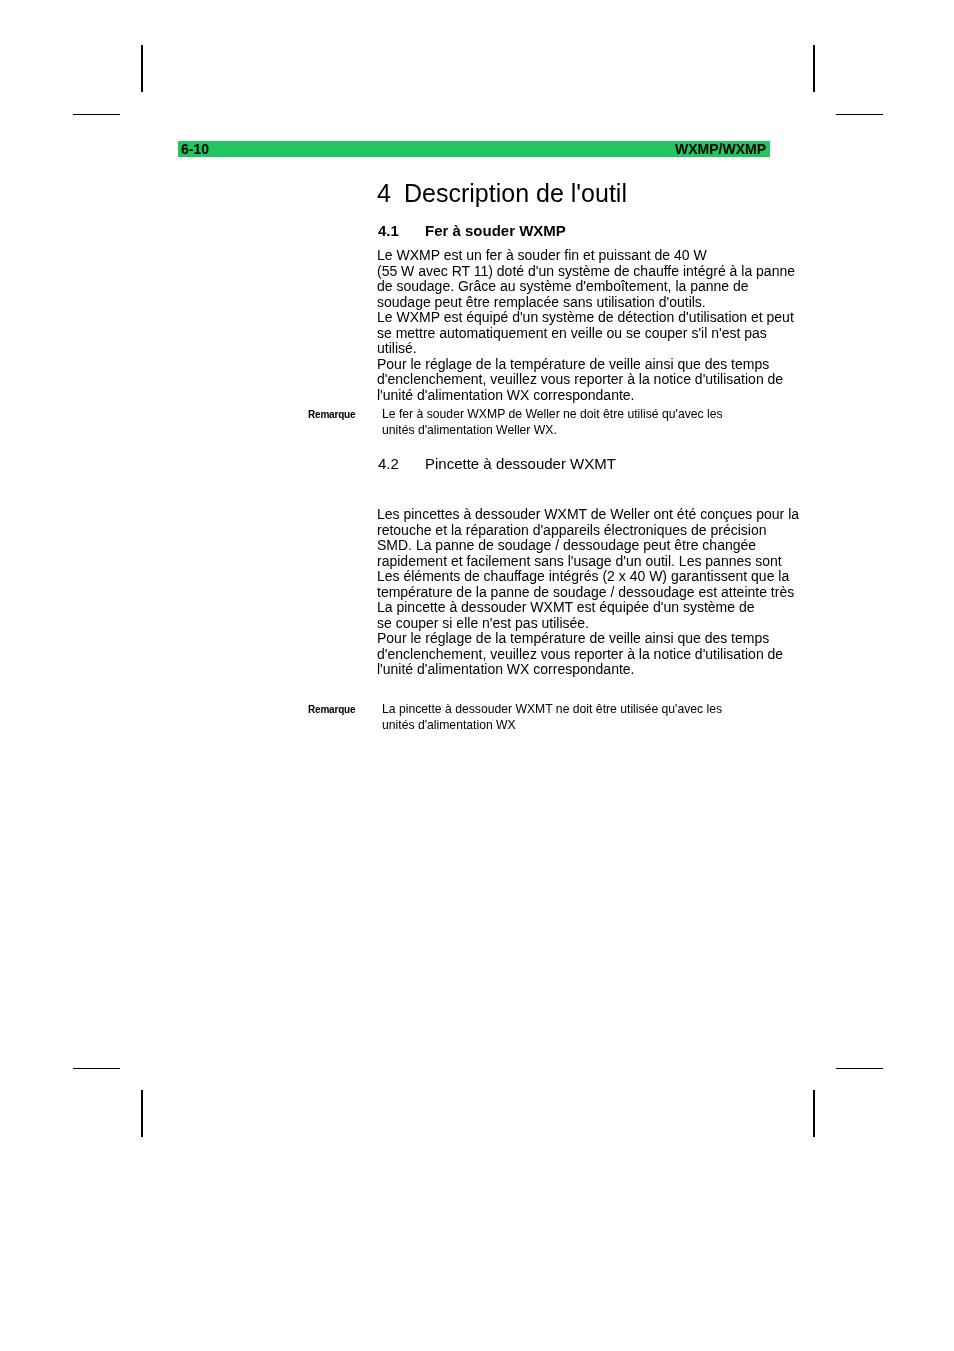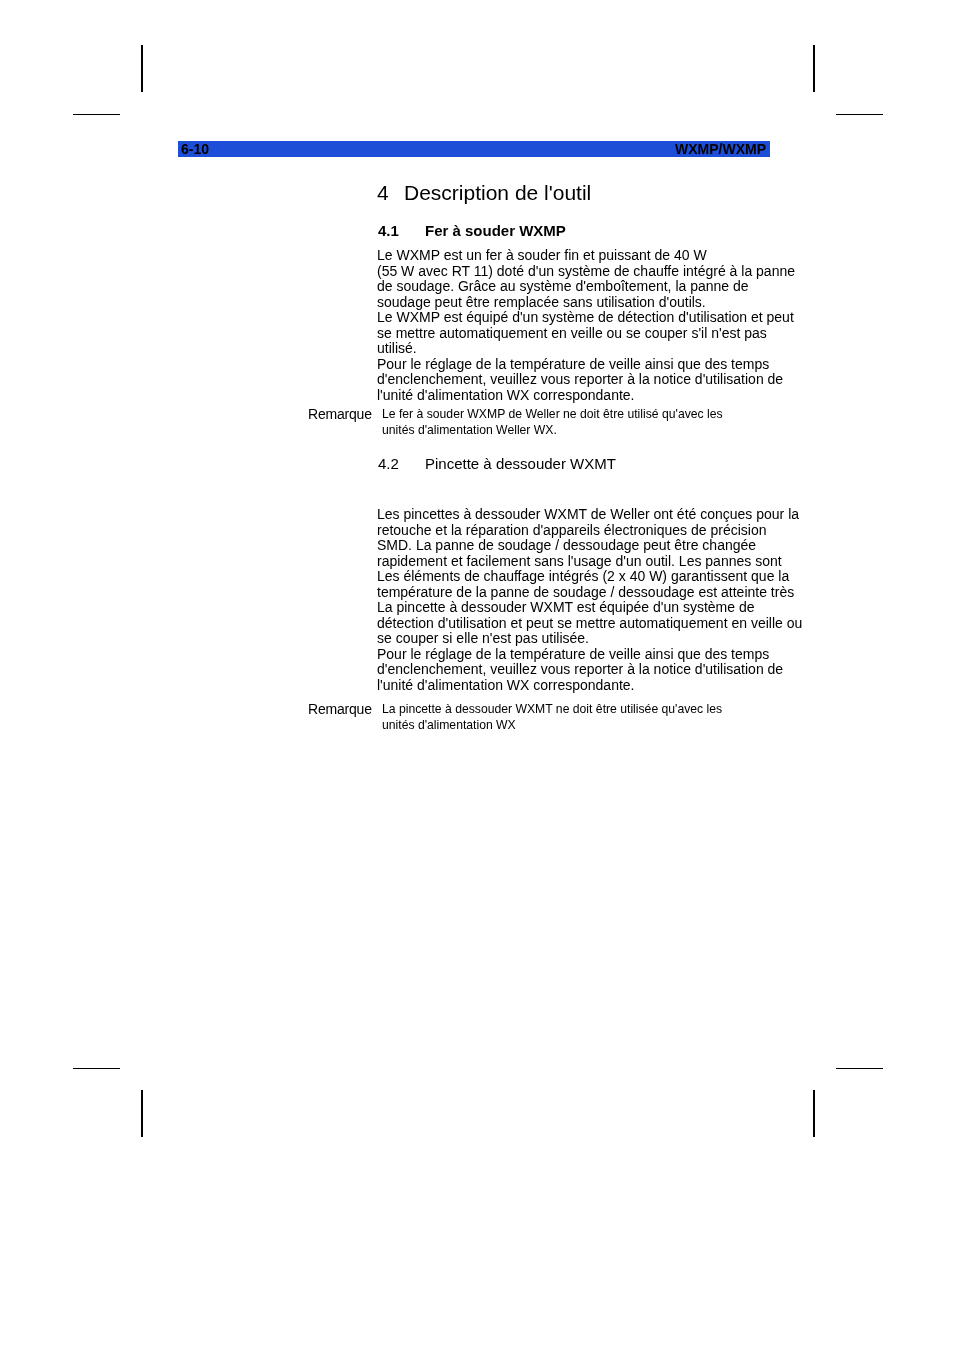--- a/index.html
+++ b/index.html
@@ -6,45 +6,45 @@
     body {
       width: 954px; height: 1351px; position: relative; overflow: hidden;
       font-family: "Liberation Sans", sans-serif; color: #000;
     }
     .mark { position: absolute; background: #000; }
     .mark.v { width: 2px; height: 47px; }
     .mark.h { height: 1px; width: 47px; }
 
     .header-bar {
       position: absolute; left: 178px; top: 141px; width: 592px; height: 16px;
-      background: #1d4ed8;
+      background: #22c55e;
       font-weight: bold; font-size: 14px; line-height: 16px;
     }
     .header-bar .left { position: absolute; left: 3px; top: 0; }
     .header-bar .right { position: absolute; right: 4px; top: 0; }
 
     .h1 {
       position: absolute; left: 377px; top: 181px;
-      font-size: 21px; line-height: 24px; white-space: nowrap;
+      font-size: 25px; line-height: 24px; white-space: nowrap;
     }
     .h1 .num { display: inline-block; width: 27px; }
 
     .h2 {
       position: absolute; left: 378px; font-size: 15px; line-height: 18px; white-space: nowrap;
     }
     .h2 .num { display: inline-block; width: 47px; }
 
     .para {
       position: absolute; left: 377px; width: 395px;
       font-size: 14px; line-height: 15.5px; white-space: nowrap;
     }
     .para div { height: 15.5px; }
 
     .note-label {
-      position: absolute; left: 308px; font-size: 14px; line-height: 15.5px; font-weight: normal;
+      position: absolute; left: 308px; font-size: 10px; line-height: 15.5px; font-weight: bold;
       letter-spacing: -0.2px;
     }
     .note-text {
       position: absolute; left: 382px; font-size: 12.2px; line-height: 15.5px; white-space: nowrap;
     }
     .note-text div { height: 15.5px; }
   </style>
 </head>
 <body>
 
@@ -91,21 +91,20 @@
   <span class="num">4.2</span><span>Pincette à dessouder WXMT</span>
 </div>
 <div class="para" style="top:507px;">
   <div>Les pincettes à dessouder WXMT de Weller ont été conçues pour la</div>
   <div>retouche et la réparation d'appareils électroniques de précision</div>
   <div>SMD. La panne de soudage / dessoudage peut être changée</div>
   <div>rapidement et facilement sans l'usage d'un outil. Les pannes sont</div>
   <div>Les éléments de chauffage intégrés (2 x 40 W) garantissent que la</div>
   <div>température de la panne de soudage / dessoudage est atteinte très</div>
   <div>La pincette à dessouder WXMT est équipée d'un système de</div>
-  <div>détection d'utilisation et peut se mettre automatiquement en veille ou</div>
   <div>se couper si elle n'est pas utilisée.</div>
   <div>Pour le réglage de la température de veille ainsi que des temps</div>
   <div>d'enclenchement, veuillez vous reporter à la notice d'utilisation de</div>
   <div>l'unité d'alimentation WX correspondante.</div>
 </div>
 <div class="note-label" style="top:702px;">Remarque</div>
 <div class="note-text" style="top:702px;">
   <div>La pincette à dessouder WXMT ne doit être utilisée qu'avec les</div>
   <div>unités d'alimentation WX</div>
 </div>

